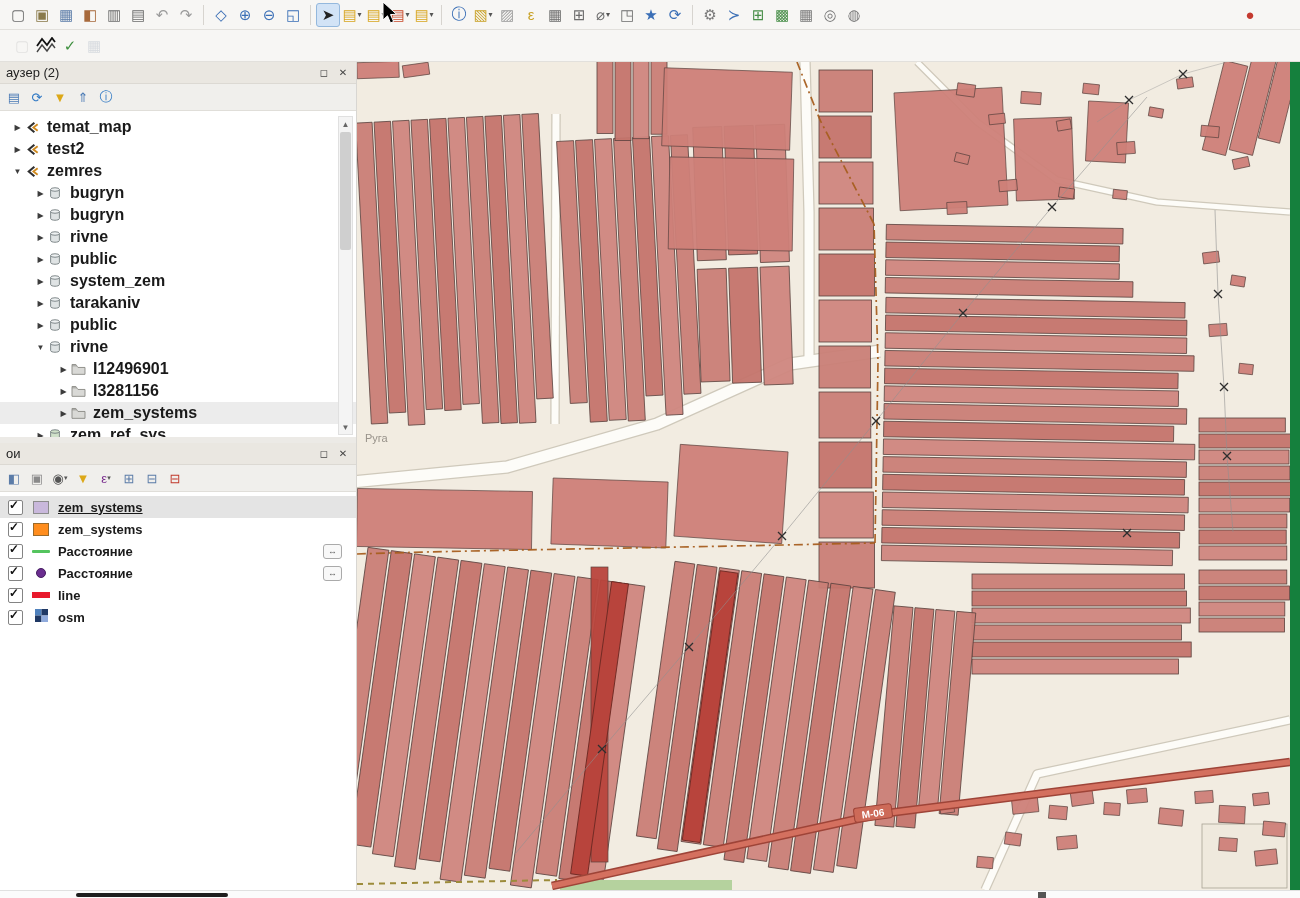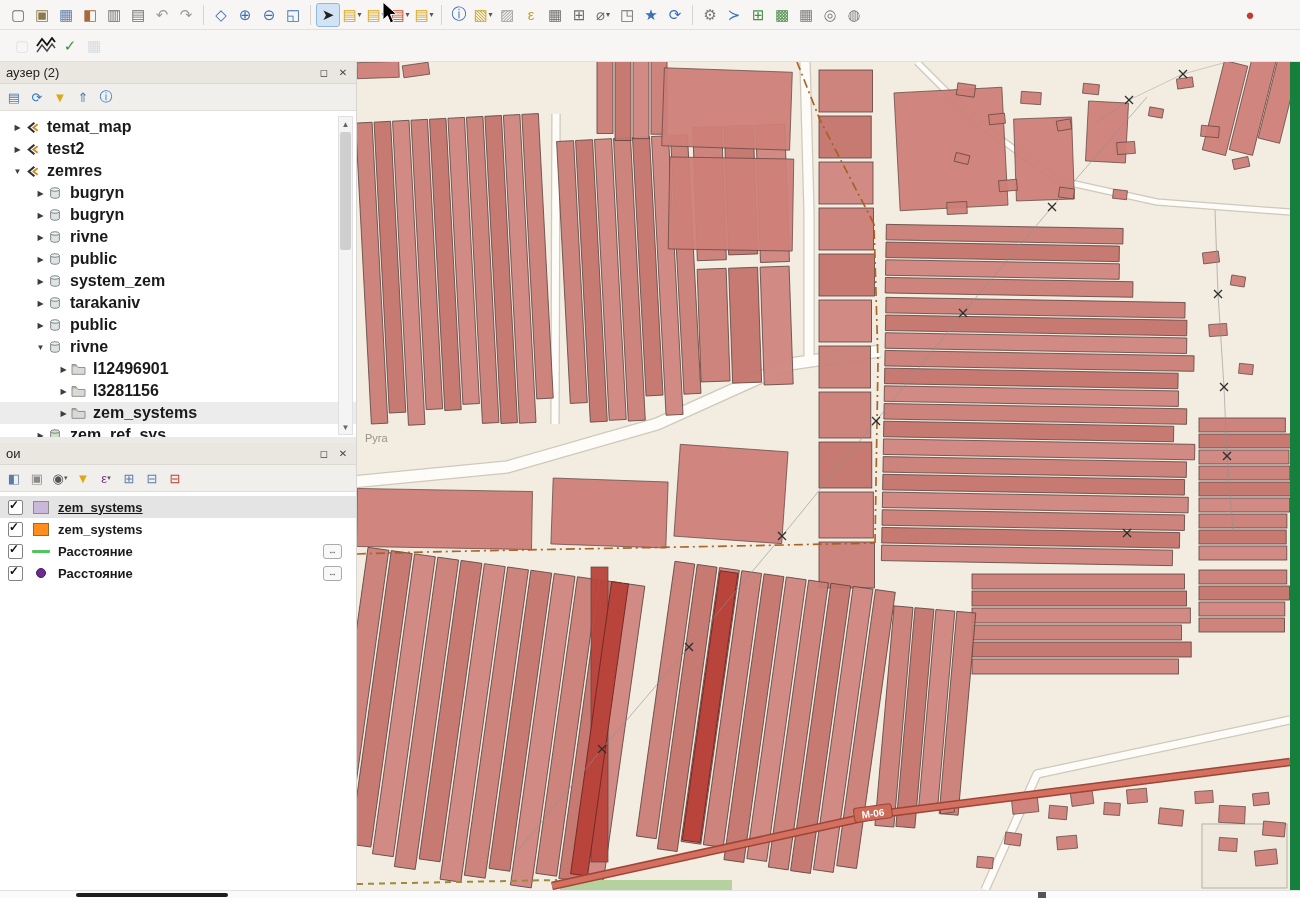--- a/index.html
+++ b/index.html
@@ -475,20 +475,39 @@
               <span class="llabel">Расстояние</span>
               <span class="badge">↔</span>
             </div>
             <div class="lrow">
               <span class="cb on"></span>
               <span class="swatch">
                 <span class="sw-point" style="background: rgb(106, 45, 143); border: 1.5px solid rgb(70, 29, 97);"></span>
               </span>
               <span class="llabel">Расстояние</span>
               <span class="badge">↔</span>
+            </div>
+            <div class="lrow">
+              <span class="cb on"></span>
+              <span class="swatch">
+                <span class="sw-line-thick" style="background: rgb(232, 25, 44);"></span>
+              </span>
+              <span class="llabel">line</span>
+            </div>
+            <div class="lrow">
+              <span class="cb on"></span>
+              <span class="swatch">
+                <span><svg width="13" height="13" viewBox="0 0 12 12">
+                    <rect width="6" height="6" fill="#4f81bd"></rect>
+                    <rect x="6" width="6" height="6" fill="#1f3864"></rect>
+                    <rect y="6" width="6" height="6" fill="#1f3864"></rect>
+                    <rect x="6" y="6" width="6" height="6" fill="#8faadc"></rect>
+                  </svg></span>
+              </span>
+              <span class="llabel">osm</span>
             </div>
           </div>
       </section>
 
     </div>
 
     <div id="map-area">
       <div id="map-svg-wrap"><svg width="933" height="828" viewBox="0 0 933 828">
             <rect x="0" y="0" width="933" height="828" fill="#f2ece1"></rect>
             <path d="M -5,420 L 150,405 L 300,362 L 433,302 L 523,289" fill="none" stroke="#cfc9bb" stroke-width="13.5" stroke-linejoin="round"></path>

